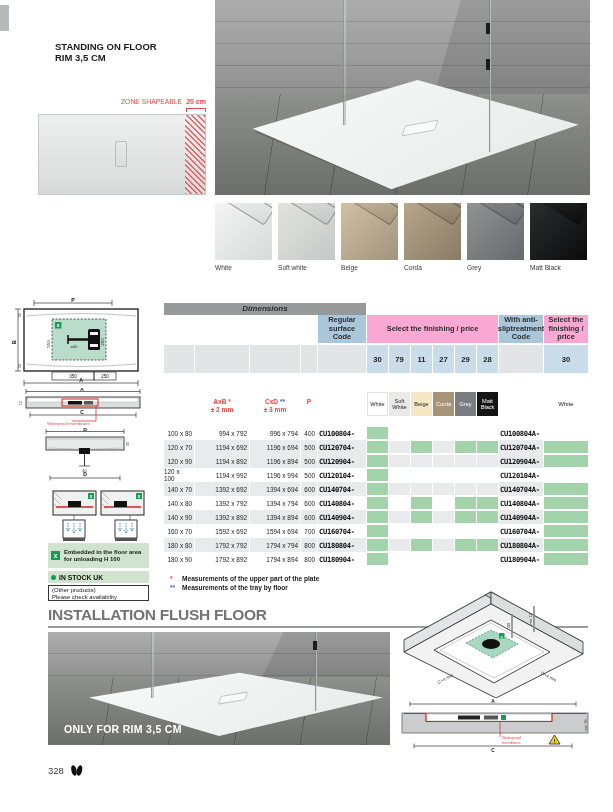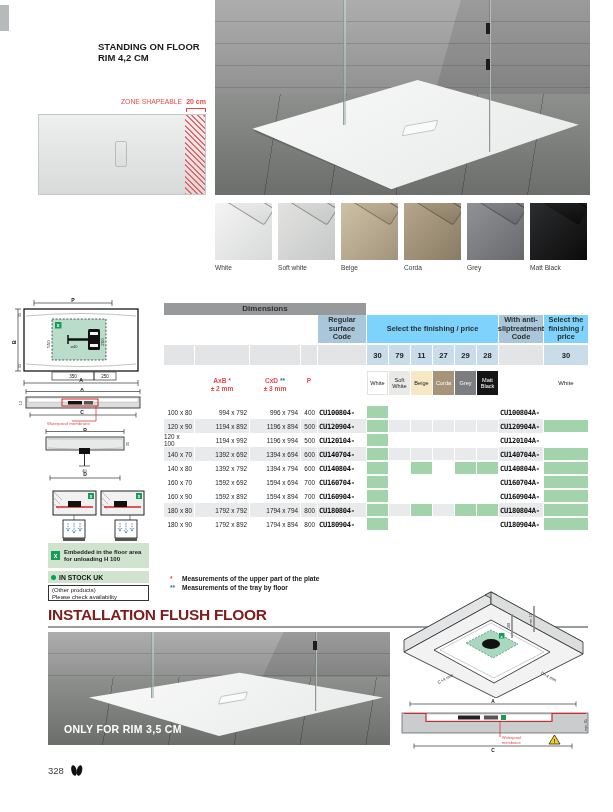--- a/index.html
+++ b/index.html
@@ -6,21 +6,21 @@
   html,body { background:#fff; }
   body { font-family:"Liberation Sans", sans-serif; color:#222; }
   #page { position:relative; width:613px; height:812px; background:#fff; overflow:hidden; }
 
   
   .corner-mark { position:absolute; left:0; top:5px; width:9px; height:26px; background:#b7babb; }
 
   
   .title { position:absolute; left:55px; top:2px; font-size:33px; letter-spacing:2px; color:#fff;
            -webkit-text-stroke:1.1px #3a434c; font-weight:400; }
-  .subtitle { position:absolute; left:55px; top:41px; font-size:9.5px; font-weight:bold; color:#1a1a1a; line-height:11px;margin-left:43px; }
+  .subtitle { position:absolute; left:55px; top:41px; font-size:9.5px; font-weight:bold; color:#1a1a1a; line-height:11px; }
 
   
   .zone-label-row { position:absolute; left:38px; top:98px; width:168px; font-size:6.8px; color:#e8474b; text-align:right; }
   .zone-label-row b { font-weight:bold; margin-left:4px; font-size:7px; }
   .zone-bracket { position:absolute; left:186px; top:108px; width:20px; height:4px; border-top:1px solid #e8474b;
                   border-left:1px solid #e8474b; border-right:1px solid #e8474b; }
   .thumb { position:absolute; left:38px; top:114px; width:168px; height:81px;
            background:linear-gradient(180deg,#eef0f0,#d8dada); border:1px solid #c6c8c8; }
   .thumb-drain { position:absolute; left:76px; top:26px; width:12px; height:26px; border:1px solid #b9bcbc; border-radius:2px;
                  background:linear-gradient(180deg,#e8eaea,#dcdede); }
@@ -73,24 +73,24 @@
   .other-box { position:absolute; left:48px; top:585px; width:101px; height:16px; border:1px solid #333;
                font-size:6px; line-height:7px; padding:1px 3px; color:#1a1a1a; }
 
   
   .ptable { position:absolute; left:164px; top:303px; width:424px; font-size:6.4px;
             --cols:30px 54px 50px 16px 48px 21px 21px 21px 21px 21px 21px 44px 44px; }
   .trow { display:grid; grid-template-columns:var(--cols); column-gap:1px; }
   .h1 { height:40px; margin-bottom:2px; }
   .h1 > div { display:flex; align-items:center; justify-content:center; text-align:center;
               font-weight:bold; font-size:7.4px; color:#2e2e2e; line-height:8.5px; padding:0 2px; }
-  .hd-dims { grid-column:1/6; background:#97999b; font-size:8px !important; }
+  .hd-dims { grid-column:1/6; background:#97999b; font-size:8px !important;font-style:italic; }
   .bg-blue { background:#a9c6da; }
-  .bg-lblue { background:#7dd3fc; }
-  .h2 { height:20px; margin-bottom:6px; }
+  .bg-lblue { background:#f9a8d4; }
+  .h2 { height:28px; margin-bottom:19px; }
   .h2 > div { display:flex; align-items:center; justify-content:center; font-weight:bold; font-size:7.6px; background:#e3e4e5; }
   .h2 > div.num { background:#c9dcea; }
   .h3 { height:32px; margin-bottom:2px; align-items:start; }
   .lbl-red { color:#e8474b; font-weight:bold; font-size:6.6px; text-align:center; line-height:7.5px; padding-top:6px; }
   .lbl-red .star-blue { color:#2e75b6; }
   .chip { height:24px; display:flex; align-items:center; justify-content:center; text-align:center;
           font-size:5.6px; line-height:6px; color:#222; }
   .plainname { display:flex; align-items:center; justify-content:center; font-size:6px; padding-top:0; height:24px; }
   .drow { height:14px; }
   .drow > div { display:flex; align-items:center; }
@@ -98,35 +98,35 @@
   .drow .code { font-family:"DejaVu Sans Mono", monospace; font-weight:bold; font-size:7.1px; letter-spacing:-.3px;
                 color:#0d0d0d; padding-left:1px; white-space:nowrap; }
   .drow .pc { margin:1px 0; }
   .zebra > div { background:#e9eaeb; }
   .cell-green { background:#a3d3ab !important; }
   .footnotes { position:absolute; left:170px; top:574px; font-size:6.6px; font-weight:bold; color:#1a1a1a; line-height:9px; }
   .footnotes .fm { display:inline-block; width:12px; }
   .fm-red { color:#e8474b; } .fm-blue { color:#2e75b6; }
 
   
-  .inst-title { position:absolute; left:48px; top:606px; font-size:15.5px; font-weight:bold; color:#7f1d1d; letter-spacing:-.3px; }
+  .inst-title { position:absolute; left:48px; top:606px; font-size:15.5px; font-weight:bold; color:#737373; letter-spacing:-.3px; }
   .inst-rule { position:absolute; left:48px; top:626px; width:540px; height:2px; background:#9a9c9d; }
   .footer { position:absolute; left:48px; top:764px; display:flex; align-items:center; gap:5px; }
   .page-num { font-size:9.5px; color:#3c3c3c; }
 </style>
 </head>
 <body>
 
 <div id="page">
 
   <div class="corner-mark"></div>
 
   <div class="subtitle">
     <div>STANDING ON FLOOR</div>
-    <div>RIM 4,2 CM</div>
+    <div>RIM 3,5 CM</div>
   </div>
 
   <div class="zone-label-row">
     <span>ZONE SHAPEABLE</span><b>20 cm</b>
   </div>
   <div class="zone-bracket"></div>
   <div class="thumb">
     <div class="thumb-drain"></div>
     <div class="thumb-hatch"></div>
   </div>
@@ -353,20 +353,35 @@
           <div class="pc cell-green"></div>
           <div class="pc"></div>
           <div class="pc"></div>
           <div class="pc"></div>
           <div class="pc"></div>
           <div class="pc"></div>
           <div class="code">CU100804A-</div>
           <div class="pc"></div>
         </div>
         <div class="trow drow zebra">
+          <div class="dim">120 x 70</div>
+          <div class="dim">1194 x 692</div>
+          <div class="dim">1196 x 694</div>
+          <div class="dim">500</div>
+          <div class="code">CU120704-</div>
+          <div class="pc cell-green"></div>
+          <div class="pc"></div>
+          <div class="pc cell-green"></div>
+          <div class="pc"></div>
+          <div class="pc cell-green"></div>
+          <div class="pc cell-green"></div>
+          <div class="code">CU120704A-</div>
+          <div class="pc cell-green"></div>
+        </div>
+        <div class="trow drow zebra">
           <div class="dim">120 x 90</div>
           <div class="dim">1194 x 892</div>
           <div class="dim">1196 x 894</div>
           <div class="dim">500</div>
           <div class="code">CU120904-</div>
           <div class="pc cell-green"></div>
           <div class="pc"></div>
           <div class="pc"></div>
           <div class="pc"></div>
           <div class="pc"></div>
@@ -412,48 +427,48 @@
           <div class="code">CU140804-</div>
           <div class="pc cell-green"></div>
           <div class="pc"></div>
           <div class="pc cell-green"></div>
           <div class="pc"></div>
           <div class="pc cell-green"></div>
           <div class="pc cell-green"></div>
           <div class="code">CU140804A-</div>
           <div class="pc cell-green"></div>
         </div>
+        <div class="trow drow zebra">
+          <div class="dim">140 x 90</div>
+          <div class="dim">1392 x 892</div>
+          <div class="dim">1394 x 894</div>
+          <div class="dim">600</div>
+          <div class="code">CU140904-</div>
+          <div class="pc cell-green"></div>
+          <div class="pc"></div>
+          <div class="pc cell-green"></div>
+          <div class="pc"></div>
+          <div class="pc cell-green"></div>
+          <div class="pc cell-green"></div>
+          <div class="code">CU140904A-</div>
+          <div class="pc cell-green"></div>
+        </div>
         <div class="trow drow">
           <div class="dim">160 x 70</div>
           <div class="dim">1592 x 692</div>
           <div class="dim">1594 x 694</div>
           <div class="dim">700</div>
           <div class="code">CU160704-</div>
           <div class="pc cell-green"></div>
           <div class="pc"></div>
           <div class="pc"></div>
           <div class="pc"></div>
           <div class="pc"></div>
           <div class="pc"></div>
           <div class="code">CU160704A-</div>
-          <div class="pc cell-green"></div>
-        </div>
-        <div class="trow drow">
-          <div class="dim">160 x 90</div>
-          <div class="dim">1592 x 892</div>
-          <div class="dim">1594 x 894</div>
-          <div class="dim">700</div>
-          <div class="code">CU160904-</div>
-          <div class="pc cell-green"></div>
-          <div class="pc"></div>
-          <div class="pc"></div>
-          <div class="pc"></div>
-          <div class="pc"></div>
-          <div class="pc"></div>
-          <div class="code">CU160904A-</div>
           <div class="pc cell-green"></div>
         </div>
         <div class="trow drow zebra">
           <div class="dim">180 x 80</div>
           <div class="dim">1792 x 792</div>
           <div class="dim">1794 x 794</div>
           <div class="dim">800</div>
           <div class="code">CU180804-</div>
           <div class="pc cell-green"></div>
           <div class="pc"></div>

